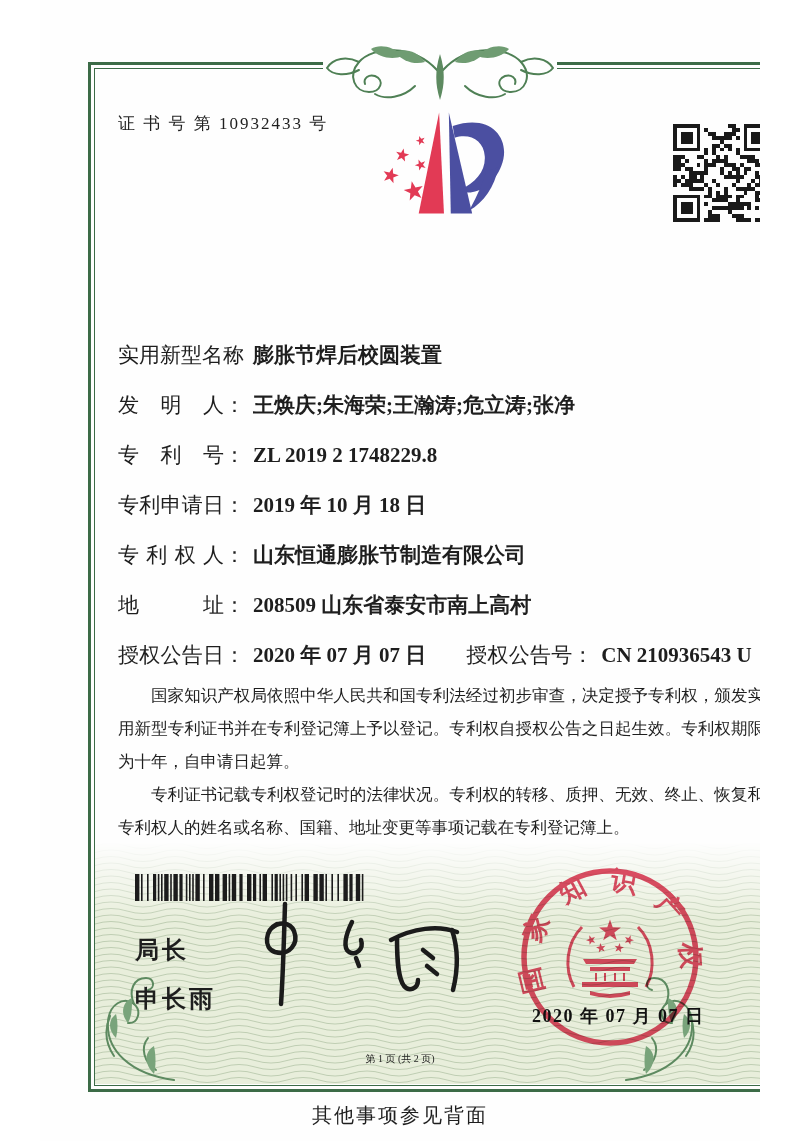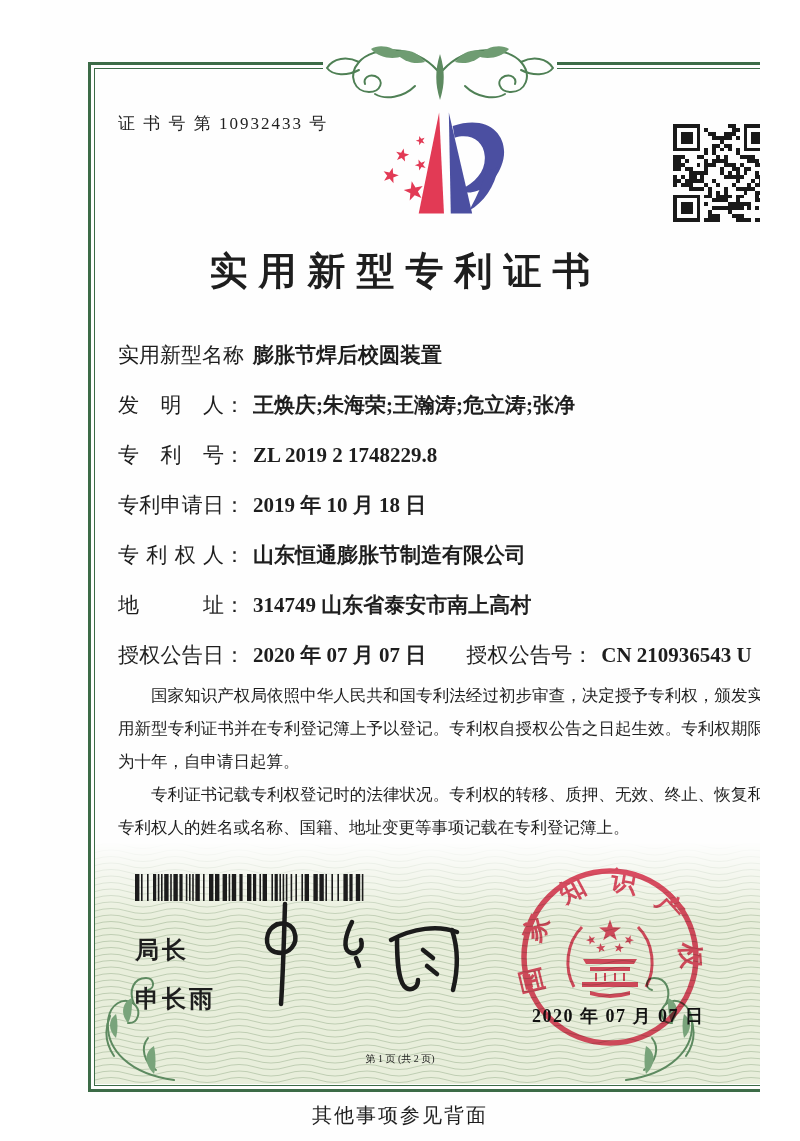--- a/index.html
+++ b/index.html
@@ -503,40 +503,39 @@
         <rect x="11" y="24" width="1" height="1" fill="#1a1a1a"></rect>
         <rect x="16" y="24" width="1" height="1" fill="#1a1a1a"></rect>
         <rect x="17" y="24" width="1" height="1" fill="#1a1a1a"></rect>
         <rect x="18" y="24" width="1" height="1" fill="#1a1a1a"></rect>
         <rect x="19" y="24" width="1" height="1" fill="#1a1a1a"></rect>
         <rect x="21" y="24" width="1" height="1" fill="#1a1a1a"></rect>
         <rect x="22" y="24" width="1" height="1" fill="#1a1a1a"></rect>
       </svg>
   </div>
 
-  <div class="title">实用新型专利证书</div>
 
   <div class="fields">
     <div class="frow">
       <span class="flabel">实用新型名称</span><span class="fcolon">：</span><span class="fvalue">膨胀节焊后校圆装置</span>
     </div>
     <div class="frow">
       <span class="flabel">发明人</span><span class="fcolon">：</span><span class="fvalue">王焕庆;朱海荣;王瀚涛;危立涛;张净</span>
     </div>
     <div class="frow">
       <span class="flabel">专利号</span><span class="fcolon">：</span><span class="fvalue">ZL 2019 2 1748229.8</span>
     </div>
     <div class="frow">
       <span class="flabel">专利申请日</span><span class="fcolon">：</span><span class="fvalue">2019 年 10 月 18 日</span>
     </div>
     <div class="frow">
       <span class="flabel">专利权人</span><span class="fcolon">：</span><span class="fvalue">山东恒通膨胀节制造有限公司</span>
     </div>
     <div class="frow">
-      <span class="flabel">地址</span><span class="fcolon">：</span><span class="fvalue">314749 山东省泰安市南上高村</span>
+      <span class="flabel">地址</span><span class="fcolon">：</span><span class="fvalue">208509 山东省泰安市南上高村</span>
     </div>
     <div class="frow grant">
       <span class="flabel">授权公告日</span><span class="fcolon">：</span><span class="fvalue">2020 年 07 月 07 日</span><span class="pair2"><span class="flabel">授权公告号</span><span class="fcolon">：</span><span class="fvalue">CN 210936543 U</span></span>
     </div>
   </div>
 
   <div class="paras">
     <p>国家知识产权局依照中华人民共和国专利法经过初步审查，决定授予专利权，颁发实用新型专利证书并在专利登记簿上予以登记。专利权自授权公告之日起生效。专利权期限为十年，自申请日起算。</p>
     <p>专利证书记载专利权登记时的法律状况。专利权的转移、质押、无效、终止、恢复和专利权人的姓名或名称、国籍、地址变更等事项记载在专利登记簿上。</p>
   </div>

